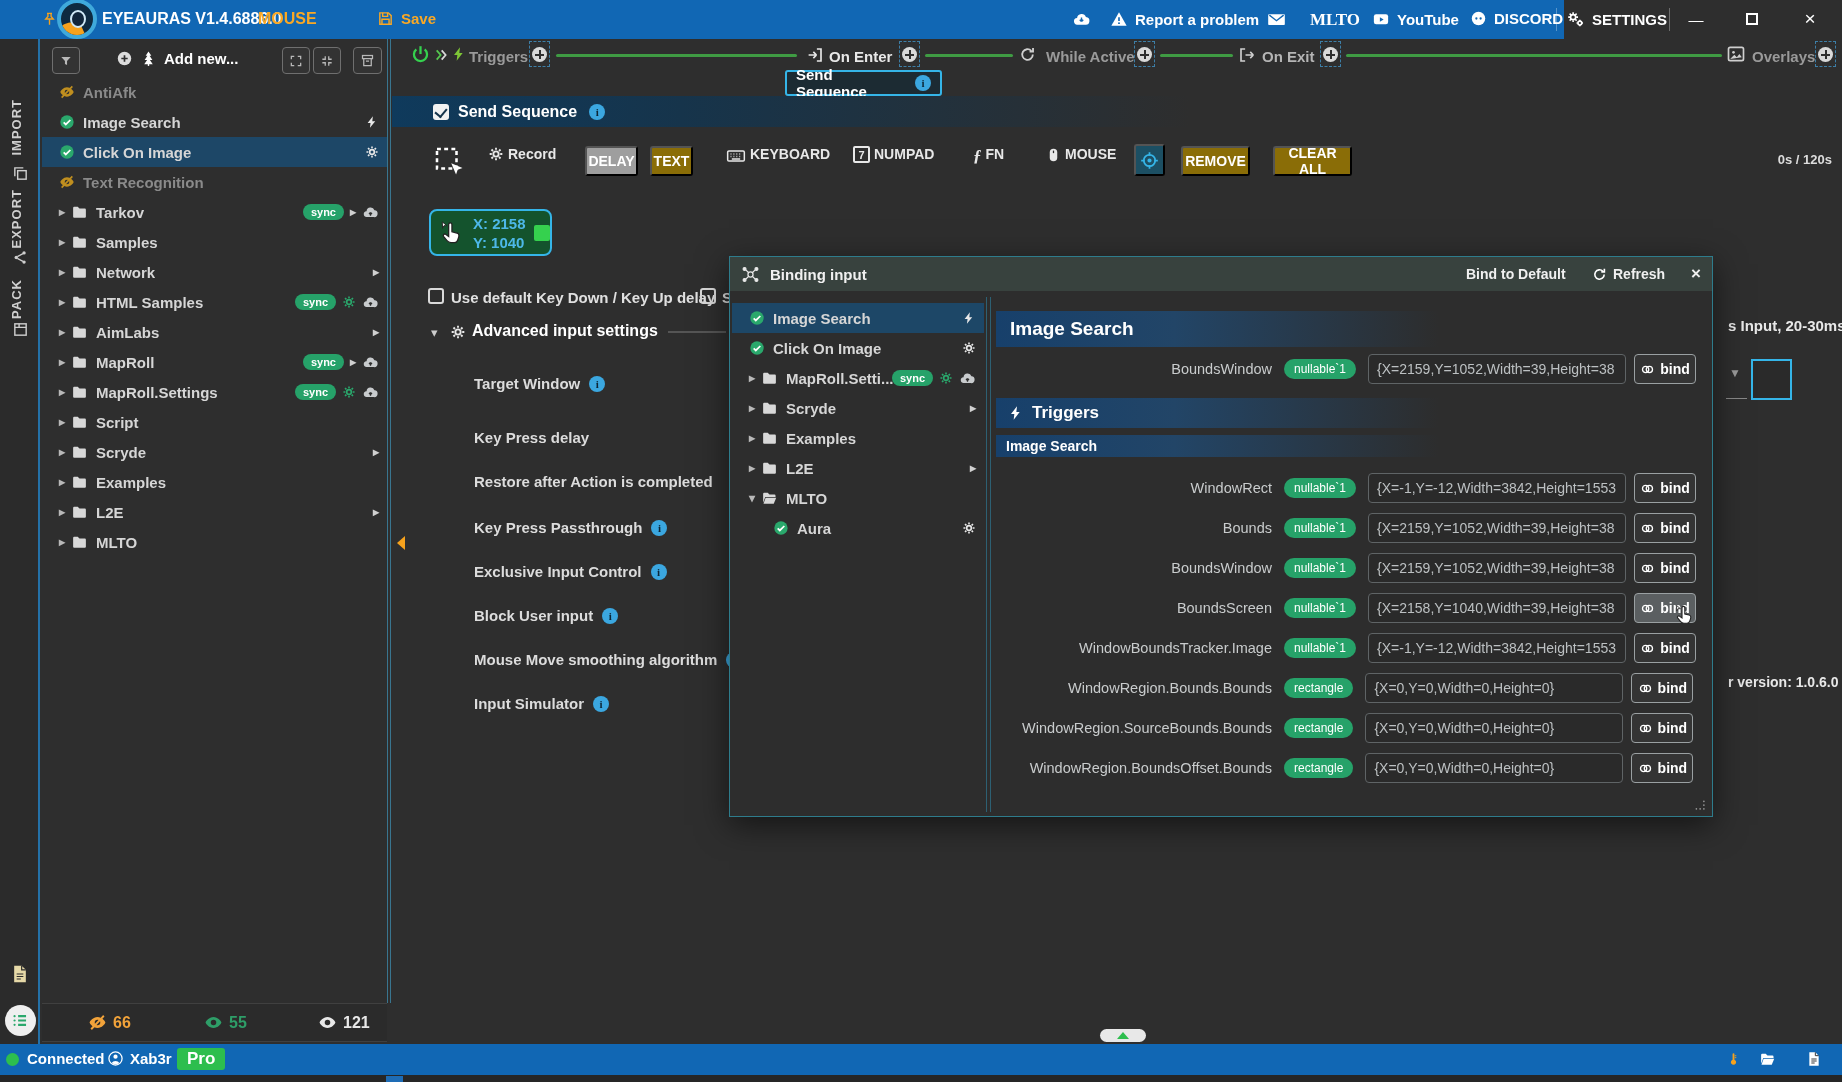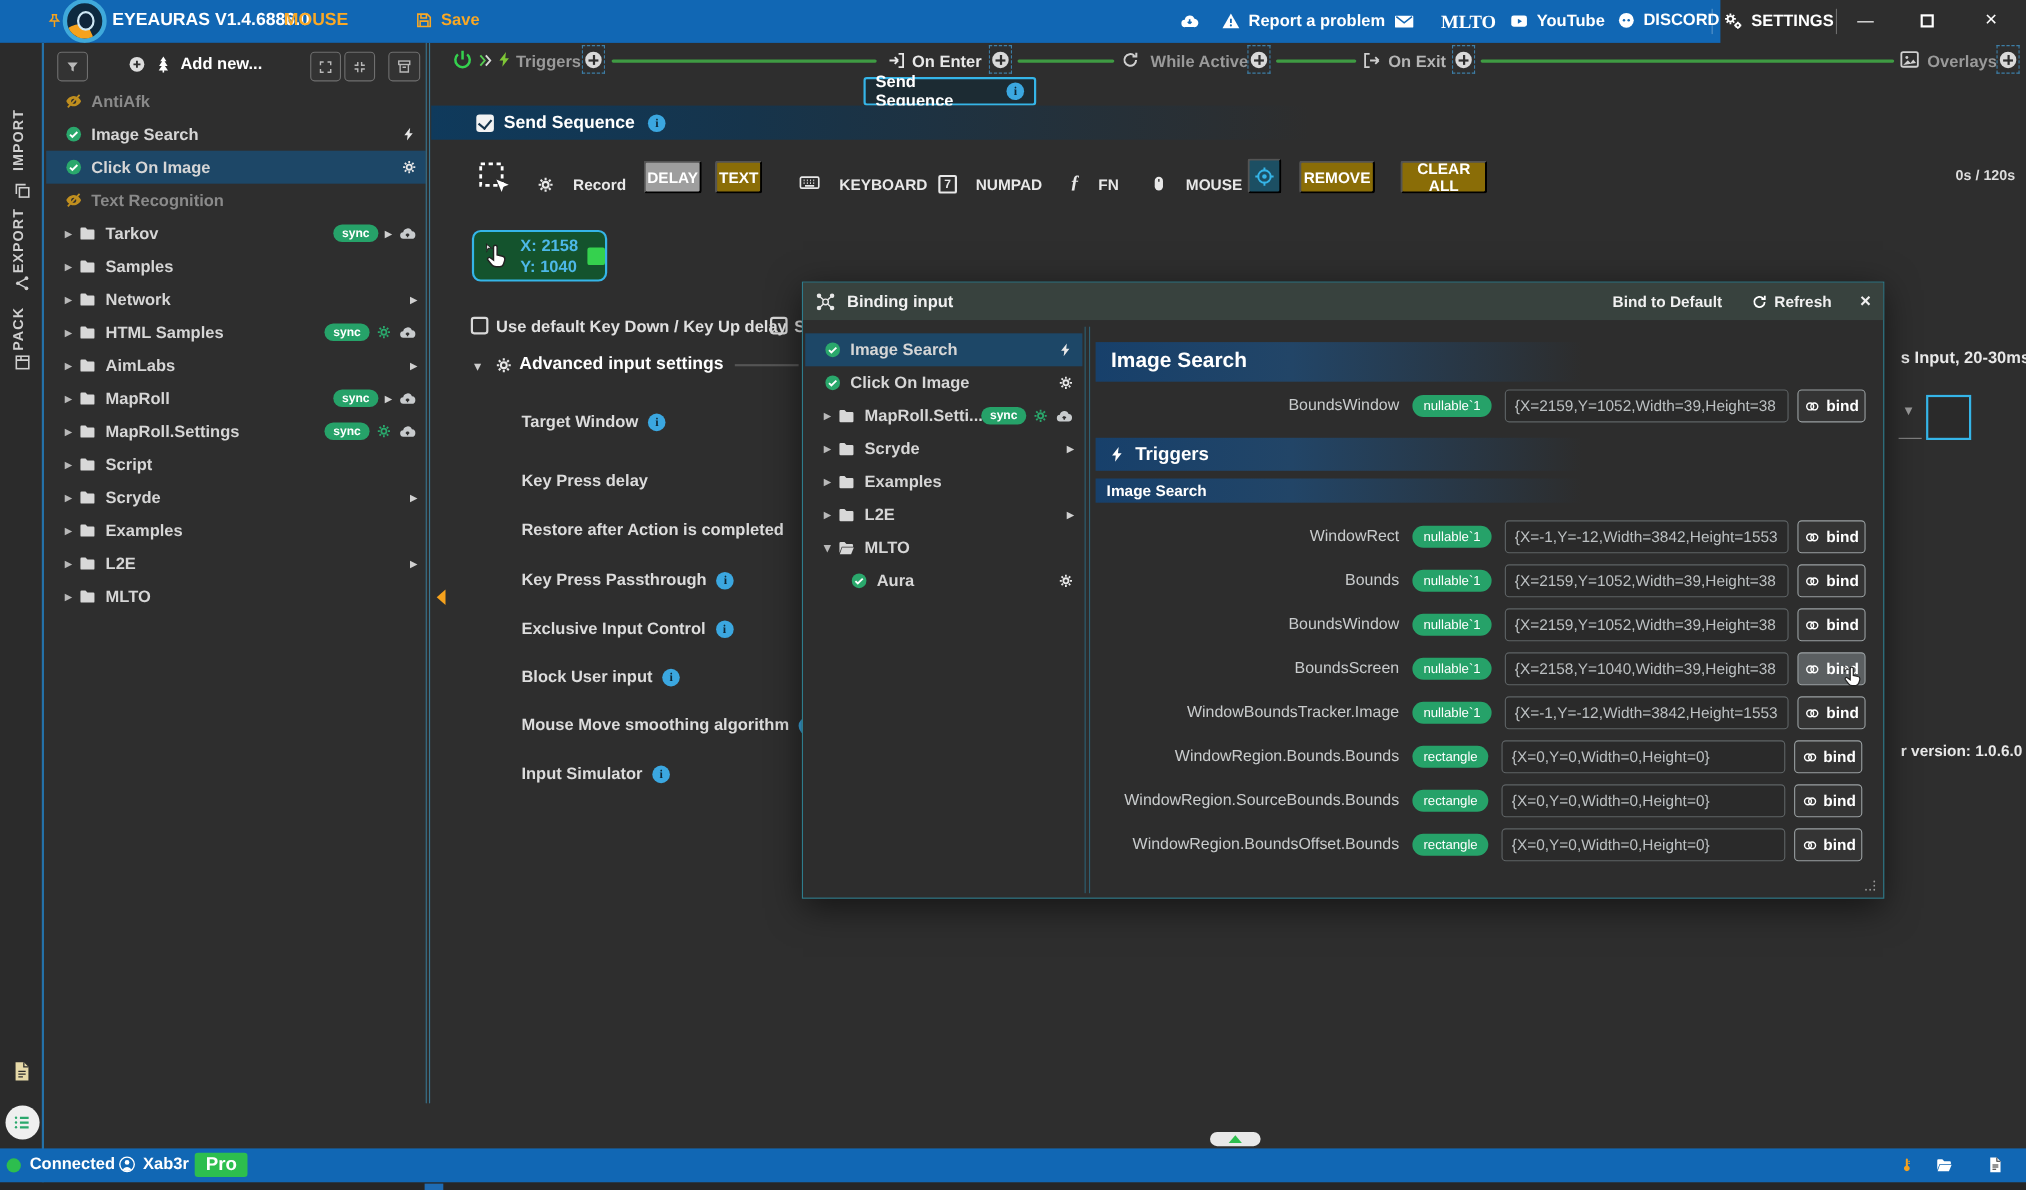--- a/index.html
+++ b/index.html
@@ -48,21 +48,21 @@
 .plus-box .pc::after{left:3px;top:7px;width:9px;height:2px}
 
 .seq-chip{position:absolute;left:785px;top:70px;width:157px;height:26px;border:2px solid #35b5e8;border-radius:3px;background:#1c2b33;display:flex;align-items:center;gap:8px;padding:0 9px;color:#fff;font-size:15px;font-weight:bold}
 .info{display:inline-flex;width:16px;height:16px;border-radius:50%;background:#3ba7e0;color:#0d2636;font-size:11px;font-weight:bold;align-items:center;justify-content:center;font-family:"Liberation Serif",serif}
 .panel-header{position:absolute;left:392px;top:96px;width:1450px;height:31px;background:linear-gradient(90deg,#0f3a5c 0%,#16344b 20%,#2e2e2e 55%);display:flex;align-items:center}
 .checkbox{width:16px;height:16px;border-radius:3px;flex:none}
 .cb-checked{background:#f2f2f2;position:relative}
 .cb-checked::after{content:"";position:absolute;left:4px;top:2px;width:6px;height:9px;border:solid #16344b;border-width:0 2.5px 2.5px 0;transform:rotate(40deg)}
 .cb-empty{border:2px solid #d9d9d9;background:transparent}
 .toolbtn{position:absolute;top:146px;height:30px;border-radius:3px;display:flex;align-items:center;justify-content:center;font-size:14px;font-weight:bold;color:#fff}
-.tool-plain{position:absolute;top:146px;height:30px;display:flex;align-items:flex-end;gap:17px;color:#e8e8e8;font-size:14px;font-weight:bold}
+.tool-plain{position:absolute;top:146px;height:30px;display:flex;align-items:flex-start;gap:4px;color:#e8e8e8;font-size:14px;font-weight:bold}
 .numpad-ic{display:inline-flex;width:17px;height:17px;border:2px solid #e8e8e8;border-radius:2px;align-items:center;justify-content:center;font-size:11px;font-weight:bold;color:#e8e8e8}
 .fn-ic{font-family:"Liberation Serif",serif;font-style:italic;font-size:17px;color:#e8e8e8}
 .coord-chip{position:absolute;left:429px;top:209px;width:123px;height:47px;border:2px solid #35b5e8;border-radius:8px;background:#14532d;display:flex;align-items:center}
 .coord-txt{color:#4db8e8;font-size:15px;font-weight:bold;line-height:19px}
 .green-sq{width:16px;height:16px;background:#35d14e;border-radius:2px}
 .setting-label{position:absolute;display:flex;align-items:center;gap:9px;color:#dcdcdc;font-size:15px;font-weight:bold;white-space:nowrap}
 
 .modal{position:absolute;left:729px;top:256px;width:984px;height:561px;background:#2d2d2d;border:1px solid #2e7c8c;box-shadow:0 8px 30px rgba(0,0,0,.55)}
 .modal-header{position:absolute;left:0;top:0;width:100%;height:34px;background:#38423e;display:flex;align-items:center;color:#f0f0f0}
 .mtree{position:absolute;left:0;top:34px;width:256px;bottom:0}
@@ -491,20 +491,49 @@
           <span class="ic" style="width:17px;height:17px;color:#d8d8d8;margin-left:2px">
             <svg viewBox="0 0 24 24" fill="currentColor">
               <path d="M3 5.5A1.5 1.5 0 0 1 4.5 4h5L12 6.5h7.5A1.5 1.5 0 0 1 21 8v10a1.5 1.5 0 0 1-1.5 1.5h-15A1.5 1.5 0 0 1 3 18z"></path>
             </svg>
           </span>
           <span class="tlabel">MLTO</span>
           <span class="tright"></span>
         </div>
       </div>
   </aside>
+  <div class="counterbar">
+      <div id="counters">
+        <span class="cnt" style="left:46px;color:#f2a33a">
+          <span class="ic" style="width:19px;height:19px;color:#f2a33a">
+            <svg viewBox="0 0 24 24" fill="currentColor">
+              <path d="M12 5C6.5 5 2.3 10.3 2 12c.3 1.7 4.5 7 10 7s9.7-5.3 10-7c-.3-1.7-4.5-7-10-7zm0 10.5a3.5 3.5 0 1 1 0-7 3.5 3.5 0 0 1 0 7z"></path>
+              <path d="M4 20.5 20 3.5" stroke="currentColor" stroke-width="2.4"></path>
+            </svg>
+          </span>
+          <span>66</span>
+        </span>
+        <span class="cnt" style="left:162px;color:#2e9e68">
+          <span class="ic" style="width:19px;height:19px;color:#2e9e68">
+            <svg viewBox="0 0 24 24" fill="currentColor">
+              <path d="M12 5C6.5 5 2.3 10.3 2 12c.3 1.7 4.5 7 10 7s9.7-5.3 10-7c-.3-1.7-4.5-7-10-7zm0 10.5a3.5 3.5 0 1 1 0-7 3.5 3.5 0 0 1 0 7z"></path>
+            </svg>
+          </span>
+          <span>55</span>
+        </span>
+        <span class="cnt" style="left:276px;color:#e8e8e8">
+          <span class="ic" style="width:19px;height:19px;color:#e8e8e8">
+            <svg viewBox="0 0 24 24" fill="currentColor">
+              <path d="M12 5C6.5 5 2.3 10.3 2 12c.3 1.7 4.5 7 10 7s9.7-5.3 10-7c-.3-1.7-4.5-7-10-7zm0 10.5a3.5 3.5 0 1 1 0-7 3.5 3.5 0 0 1 0 7z"></path>
+            </svg>
+          </span>
+          <span>121</span>
+        </span>
+      </div>
+    </div>
   <div class="vline" style="left:387px"></div>
   <div class="vline" style="left:390px"></div>
 
   <span class="abs" style="left:397px;top:536px;width:0;height:0;border-top:7px solid transparent;border-bottom:7px solid transparent;border-right:8px solid #f6a21d"></span>
 
   <span class="ic abs" style="left:410px;top:44px;width:21px;height:21px;color:#35d14e">
       <svg viewBox="0 0 24 24" fill="none" stroke="currentColor" stroke-width="2.6">
         <path d="M12 2.5v9"></path>
         <path d="M7.2 6.2a7.5 7.5 0 1 0 9.6 0"></path>
       </svg>

